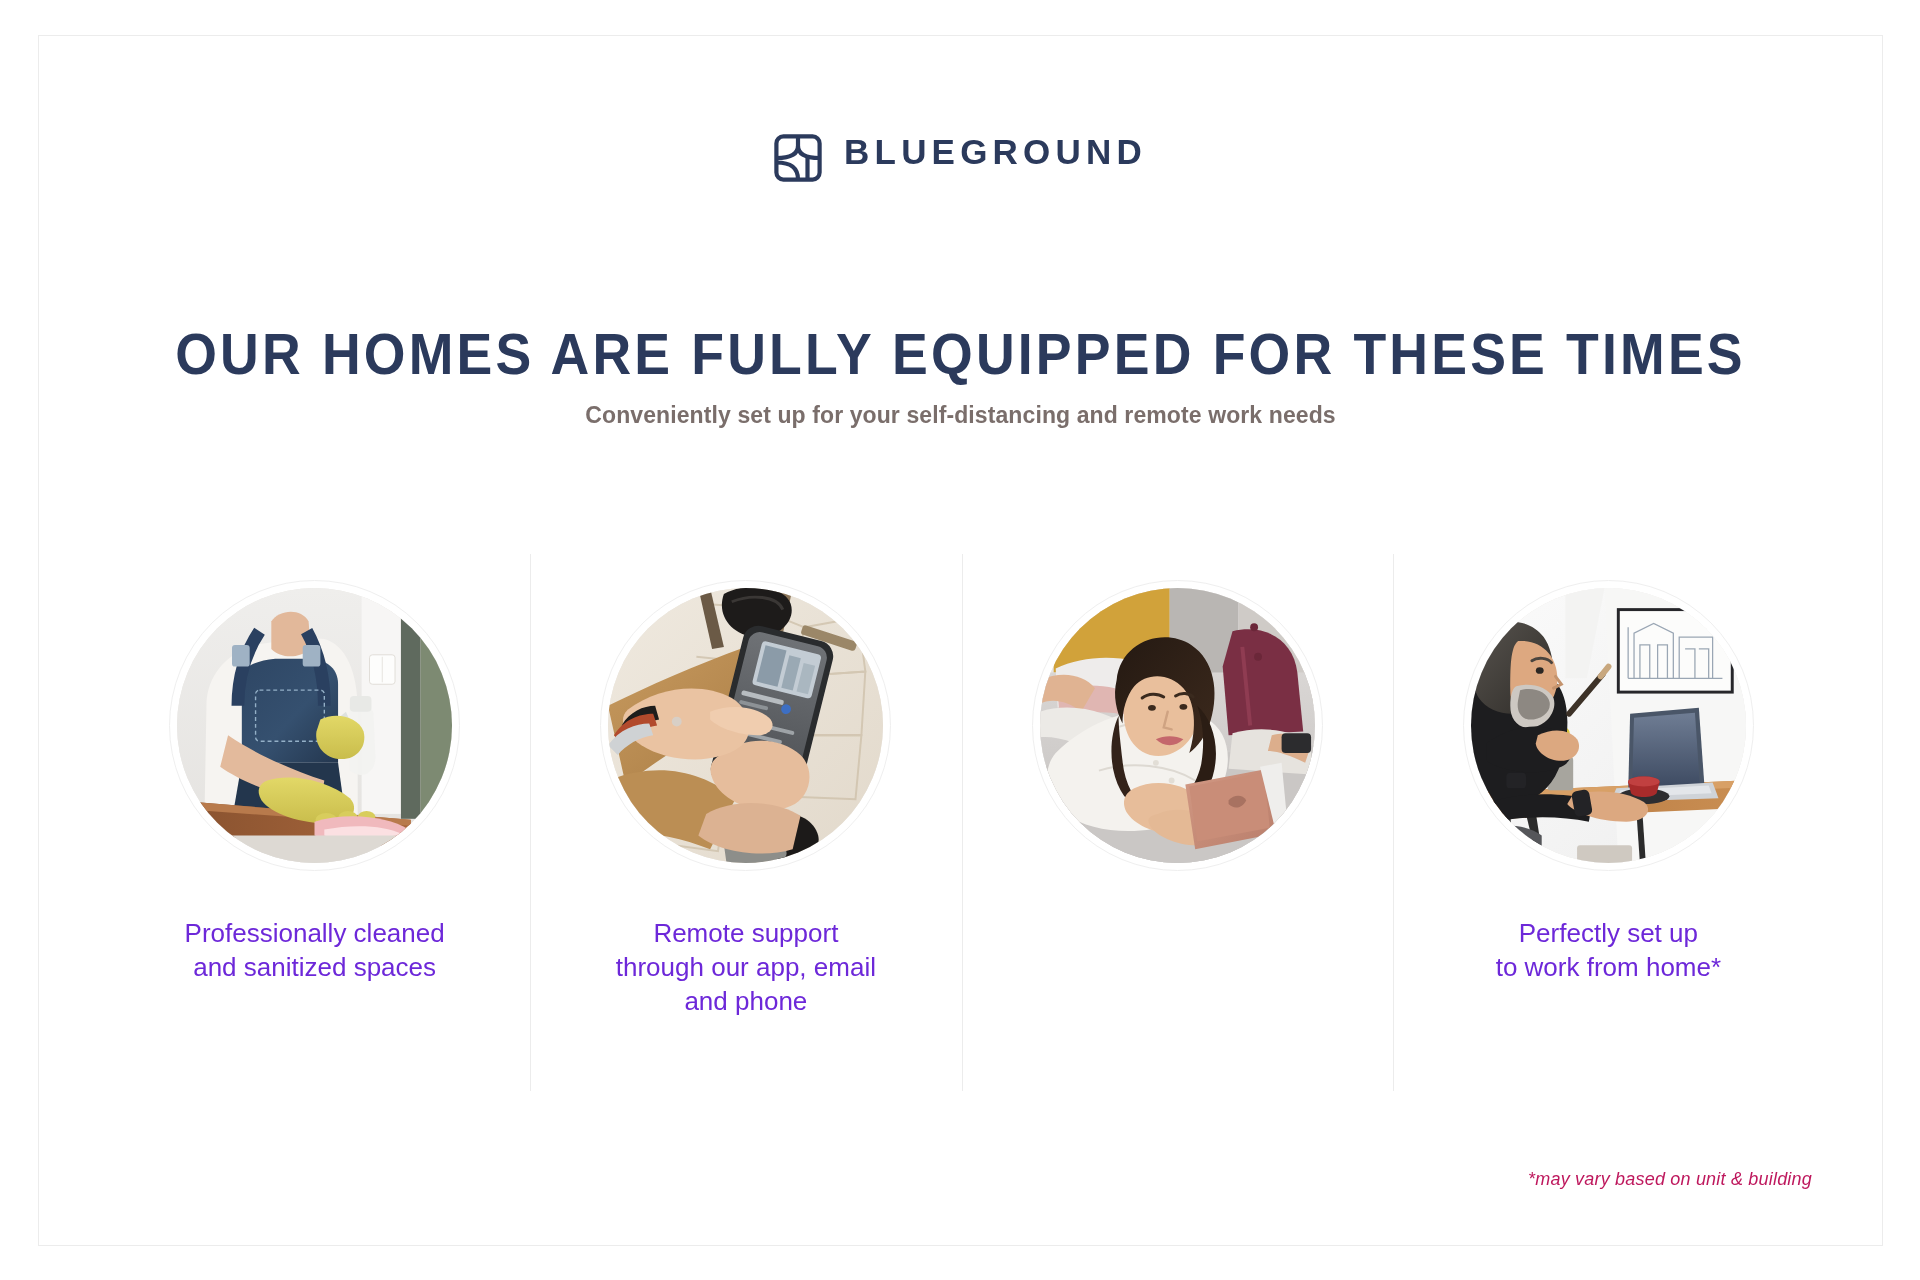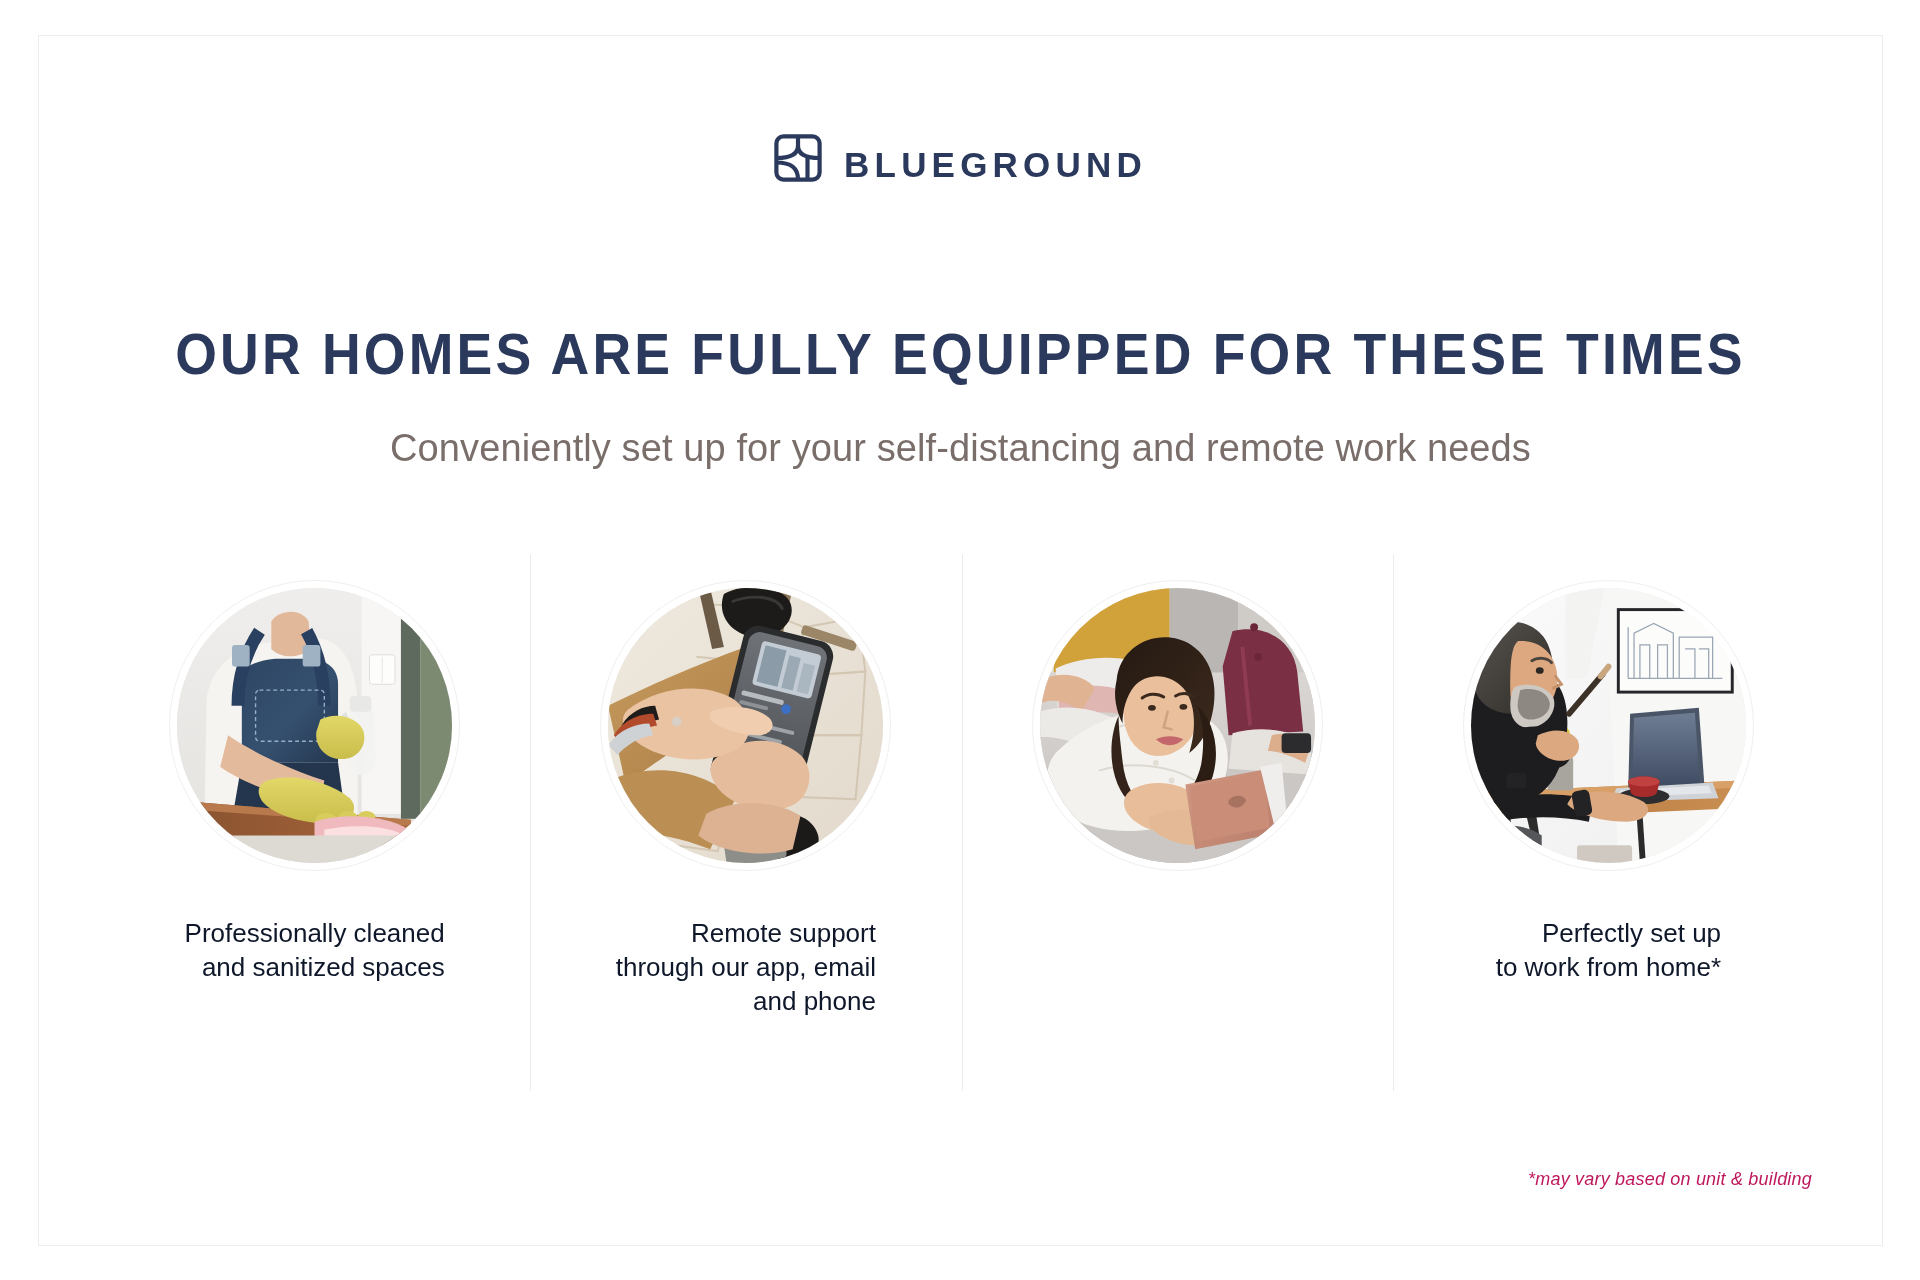--- a/index.html
+++ b/index.html
@@ -27,21 +27,21 @@
     background: #ffffff;
   }
 
   
   .brand {
     position: absolute;
     top: 98px;
     left: 0;
     width: 100%;
     display: flex;
-    align-items: flex-end;
+    align-items: flex-start;
     justify-content: center;
     gap: 22px;
   }
   .brand-mark {
     width: 48px;
     height: 48px;
     display: block;
   }
   .brand-word {
     font-family: "Liberation Sans", sans-serif;
@@ -65,26 +65,26 @@
     font-weight: bold;
     letter-spacing: 3.4px;
     color: #2b3a5c;
     line-height: 1.05;
     transform: scaleX(0.94);
     white-space: nowrap;
   }
 
   .subhead {
     position: absolute;
-    top: 352px;
+    top: 343px;
     left: 0;
     width: 100%;
     text-align: center;
-    font-size: 38px;
-    font-weight: 400;
+    font-size: 23px;
+    font-weight: 700;
     color: #7a6e6b;
     letter-spacing: 0.1px;
     line-height: 1.2;
     white-space: nowrap;
   }
 
   
   .features {
     position: absolute;
     top: 518px;
@@ -125,24 +125,24 @@
     height: 100%;
     border-radius: 50%;
     overflow: hidden;
     position: relative;
     background: #e9e6e2;
   }
   .photo svg { display: block; width: 100%; height: 100%; }
 
   .feature-caption {
     margin-top: 46px;
-    text-align: right;
+    text-align: center;
     font-size: 26px;
     line-height: 1.3;
-    color: #0f172a;
+    color: #6d28d9;
     font-weight: 400;
     max-width: 330px;
   }
 
   
   .footnote {
     position: absolute;
     top: 1133px;
     right: 70px;
     font-size: 18px;

